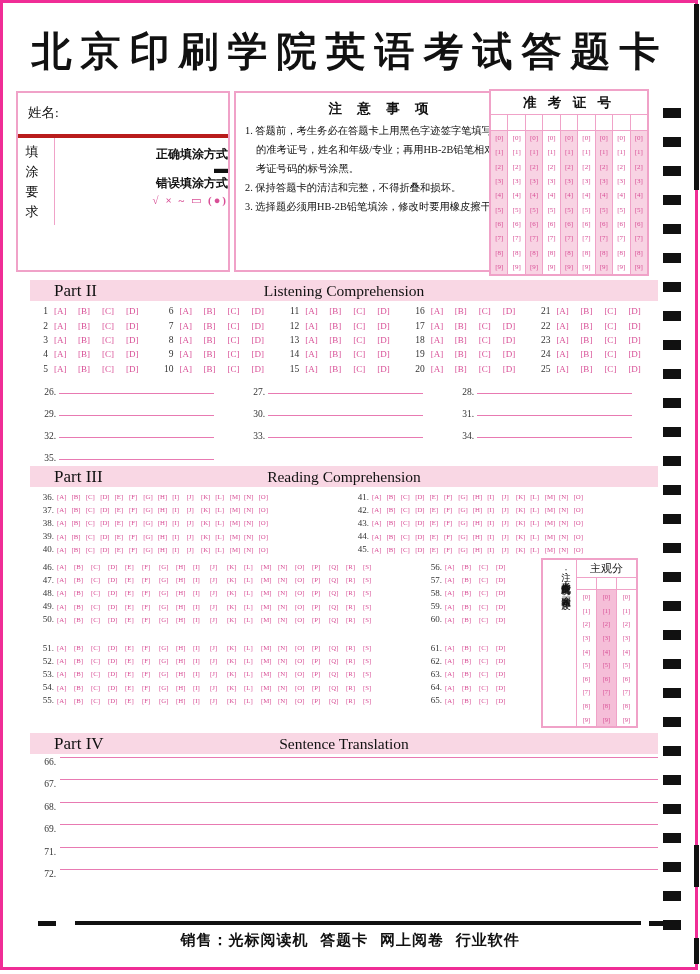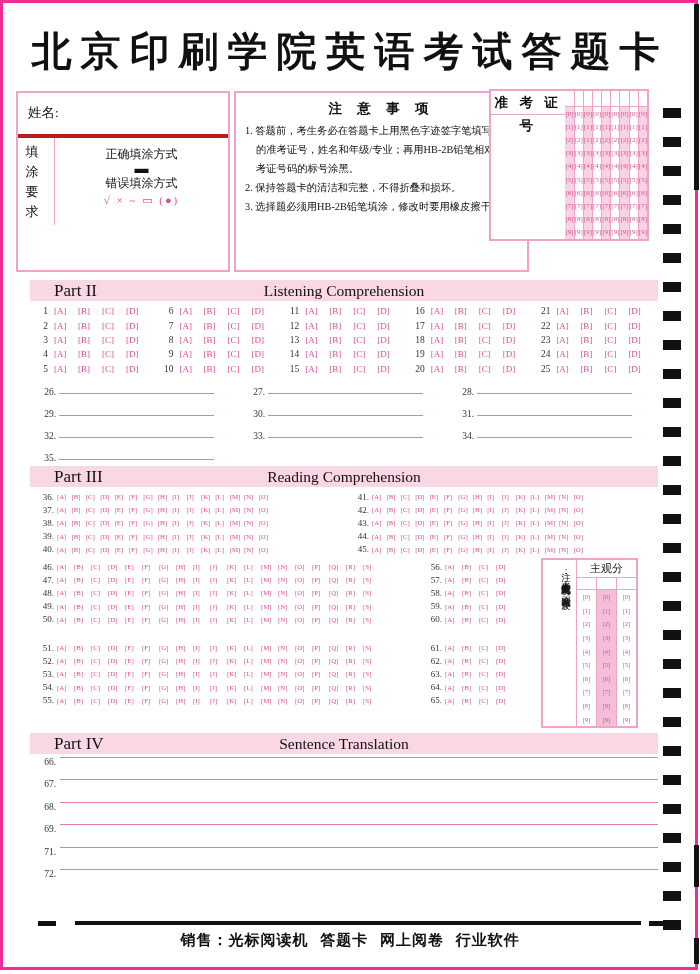--- a/index.html
+++ b/index.html
@@ -12,31 +12,31 @@
   .box{position:absolute;border:2px solid #f0a2c8;background:#fff;box-sizing:border-box;}
 
   
   .info-box{left:16px;top:91px;width:214px;height:181px;}
   .info-row{height:45px;box-sizing:border-box;border-bottom:4px solid #b91c1c;
             font-size:13.5px;padding:11px 0 12px 10px;}
   .fill-row{display:flex;height:87px;}
   .fill-label{width:37px;box-sizing:border-box;border-right:1px solid #f0a2c8;
               font-size:13px;line-height:20px;text-align:center;padding-top:4px;
               letter-spacing:8px;word-break:break-all;}
-  .fill-content{flex:1;text-align:center;font-size:12px;padding-top:8px;line-height:17px;}
+  .fill-content{flex:1;text-align:right;font-size:12px;padding-top:8px;line-height:17px;font-weight:bold;}
   .correct-mark{color:#111;font-size:14px;line-height:12px;}
   .wrong-marks{color:#d84f96;font-size:11px;letter-spacing:2px;}
 
   
   .notice-box{left:234px;top:91px;width:295px;height:181px;padding:7px 9px;}
   .notice-title{text-align:center;font-size:13.5px;font-weight:bold;letter-spacing:6px;margin-bottom:3px;}
   .notice-item{font-size:10.3px;line-height:1.85;padding-left:11px;text-indent:-11px;}
 
   
-  .ticket-box{left:489px;top:89px;width:160px;height:152px;display:flex;flex-direction:row;}
+  .ticket-box{left:489px;top:89px;width:160px;height:187px;display:flex;flex-direction:column;}
   .ticket-title{height:23px;line-height:23px;text-align:center;font-size:13.5px;font-weight:bold;
                 letter-spacing:4px;border-bottom:1px solid #f0a2c8;}
   .ticket-grid{flex:1;display:flex;}
   .t-col{flex:1;display:flex;flex-direction:column;border-right:1px solid #f0a2c8;}
   .t-col:last-child{border-right:none;}
   .t-write{height:15px;border-bottom:1px solid #f0a2c8;background:#fff;}
   .t-digits{flex:1;display:flex;flex-direction:column;}
   .t-col.shaded .t-digits{background:#f8d3e3;}
   .t-cell{flex:1;display:flex;align-items:center;justify-content:center;
           font-size:7px;color:#d84f96;}

